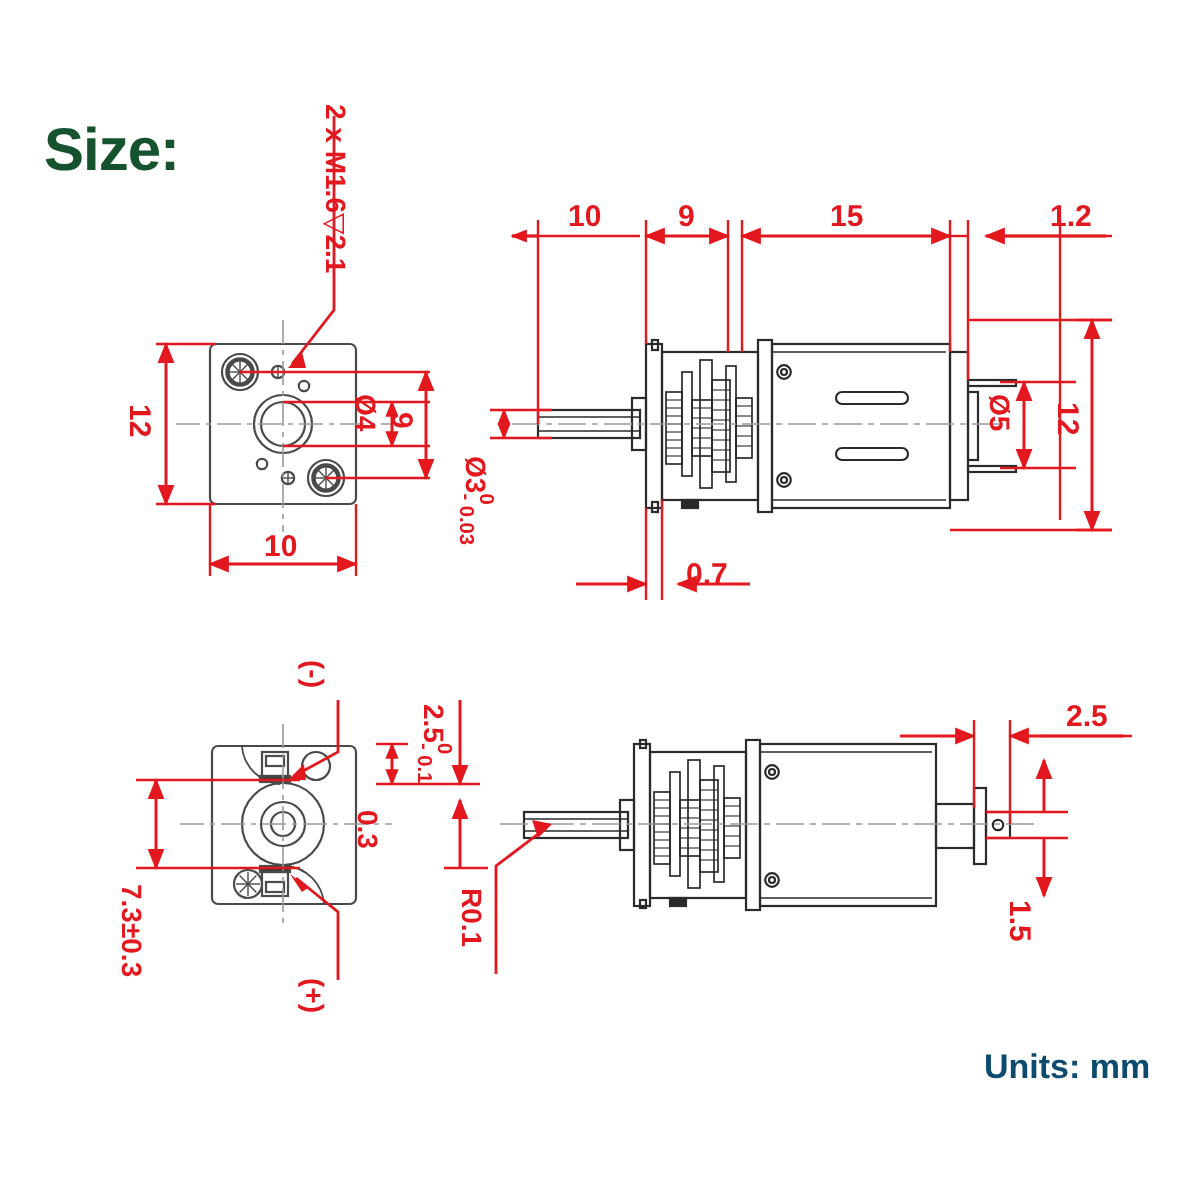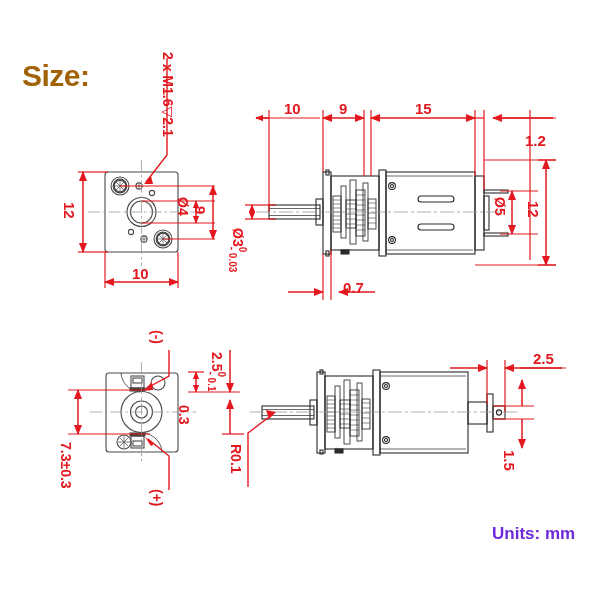--- a/index.html
+++ b/index.html
@@ -4,24 +4,24 @@
 <style>
   html,body{margin:0;padding:0;background:#ffffff;}
   body{width:600px;height:600px;overflow:hidden;
        font-family:"Liberation Sans","DejaVu Sans",sans-serif;}
   #sheet{position:relative;width:600px;height:600px;background:#fff;}
   #sheet svg{position:absolute;left:0;top:0;}
   .lbl{position:absolute;color:#e2181e;font-weight:bold;white-space:nowrap;
        font-family:"Liberation Sans","DejaVu Sans",sans-serif;}
   .vert{transform-origin:0 0;}
   #title{position:absolute;left:22px;top:59px;font-size:30px;font-weight:bold;
-         color:#a16207;letter-spacing:-0.5px;
+         color:#14532d;letter-spacing:-0.5px;
          font-family:"Liberation Sans","DejaVu Sans",sans-serif;}
   #units{position:absolute;left:492px;top:524px;font-size:17px;font-weight:bold;
-         color:#6d28d9;font-family:"Liberation Sans","DejaVu Sans",sans-serif;}
+         color:#0c4a6e;font-family:"Liberation Sans","DejaVu Sans",sans-serif;}
   .tol{display:inline-block;vertical-align:middle;font-size:.72em;line-height:1.02;
        text-align:left;}
   .tol span{display:block;}
 </style>
 </head>
 <body>
 
 <div id="sheet">
 
   <svg width="600" height="600" viewBox="0 0 600 600">
@@ -374,21 +374,21 @@
 
   <div class="lbl vert" style="left:176px;top:52px;font-size:14px;transform:rotate(90deg);">2 x M1.6▽2.1</div>
   <div class="lbl vert" style="left:78px;top:202px;font-size:15px;transform:rotate(90deg);">12</div>
   <div class="lbl" style="left:132px;top:265px;font-size:15px;">10</div>
   <div class="lbl vert" style="left:191px;top:197px;font-size:14px;transform:rotate(90deg);">Ø4</div>
   <div class="lbl vert" style="left:209px;top:206px;font-size:15px;transform:rotate(90deg);">9</div>
 
   <div class="lbl" style="left:284px;top:100px;font-size:15px;">10</div>
   <div class="lbl" style="left:339px;top:100px;font-size:15px;">9</div>
   <div class="lbl" style="left:415px;top:100px;font-size:15px;">15</div>
-  <div class="lbl" style="left:525px;top:100px;font-size:15px;margin-top:32px;">1.2</div>
+  <div class="lbl" style="left:525px;top:100px;font-size:15px;">1.2</div>
   <div class="lbl" style="left:343px;top:279px;font-size:15px;text-align:center;">0.7</div>
   <div class="lbl vert" style="left:247px;top:228px;font-size:14px;transform:rotate(90deg);">
     <span>Ø3</span><span class="tol"><span>0</span><span>- 0.03</span></span>
   </div>
   <div class="lbl vert" style="left:508px;top:197px;font-size:14px;transform:rotate(90deg);">Ø5</div>
   <div class="lbl vert" style="left:542px;top:201px;font-size:15px;transform:rotate(90deg);">12</div>
 
   <div class="lbl vert" style="left:74px;top:442px;font-size:14px;transform:rotate(90deg);">7.3±0.3</div>
   <div class="lbl vert" style="left:226px;top:352px;font-size:14px;transform:rotate(90deg);">
     <span>2.5</span><span class="tol"><span>0</span><span>- 0.1</span></span>

